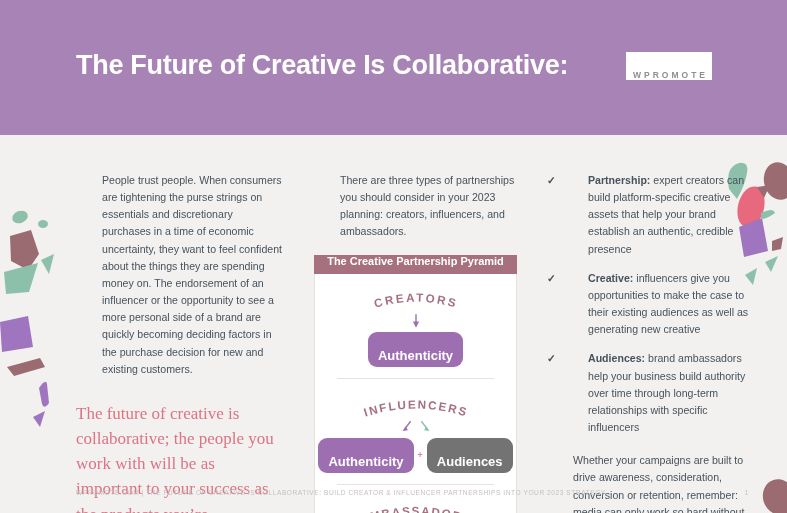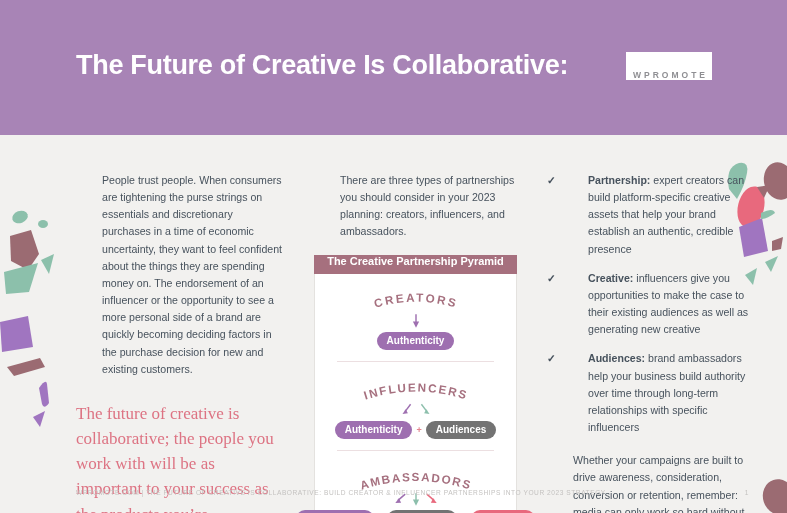--- a/index.html
+++ b/index.html
@@ -105,23 +105,23 @@
   .tier-svg { display: block; margin: 0 auto; }
   .pill-row {
     display: flex;
     align-items: center;
     justify-content: center;
     gap: 4px;
     margin-top: 2px;
   }
   .pill {
     color: #ffffff;
-    font-size: 10px;
-    font-weight: 700;
-    padding: 3px 10px 4px;
+    font-size: 13px;
+    font-weight: 700;
+    padding: 16px 10px 4px;
     border-radius: 9px;
     white-space: nowrap;
   }
   .pill-purple { background: #9e6fb0; }
   .pill-green  { background: #737373; }
   .pill-pink   { background: #e8697d; text-align: right; }
   .plus {
     color: #e4848d;
     font-size: 9px;
     font-weight: 700;

